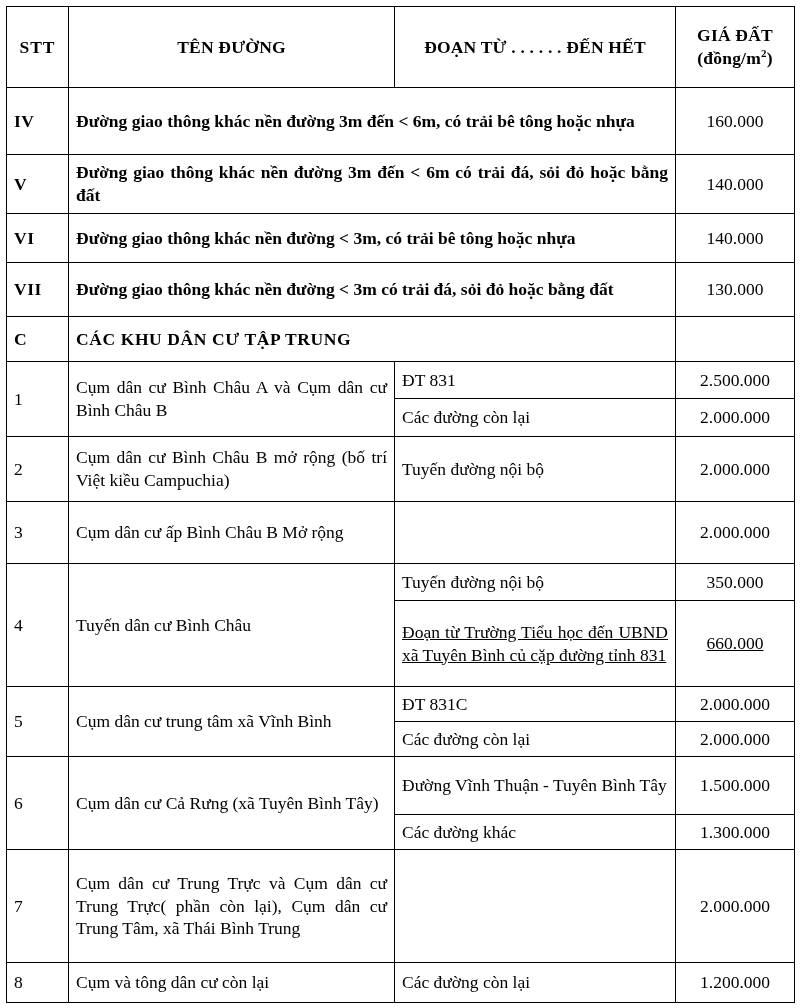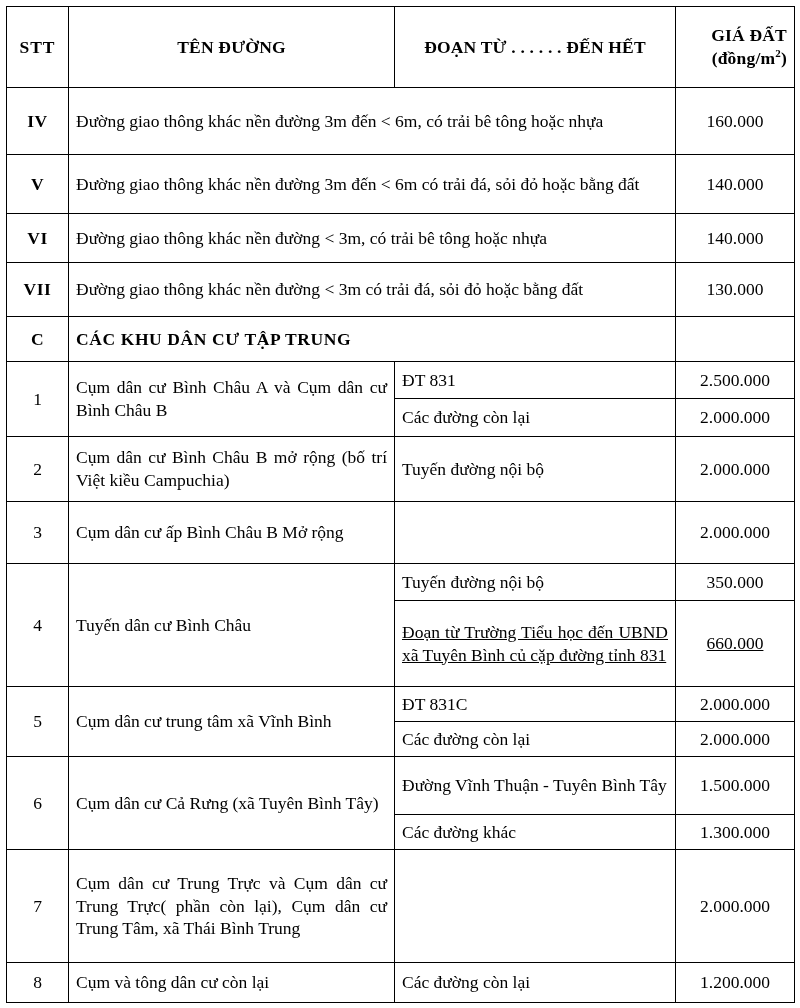--- a/index.html
+++ b/index.html
@@ -47,45 +47,44 @@
   
   thead th {
     text-align: center;
     font-weight: bold;
     font-size: 17px;
     letter-spacing: 0.2px;
     height: 72px;
     vertical-align: middle;
   }
   th.h-stt { letter-spacing: 1px; }
-  th.h-price { font-size: 16.5px; line-height: 1.25; text-align: right; }
+  th.h-price { font-size: 16.5px; line-height: 1.25; }
   sup.sq { font-size: 11px; vertical-align: super; }
 
   
   td.stt {
-    text-align: center;
     font-weight: normal;
     font-size: 17.5px;
   }
   td.stt.roman {
     font-weight: bold;
     letter-spacing: 0.5px;
   }
   td.price {
     text-align: center;
     font-size: 17.5px;
     white-space: nowrap;
   }
   td.name {
     text-align: justify;
     text-align-last: left;
     hyphens: none;
   }
   td.name.bold {
-    font-weight: normal;
+    font-weight: bold;
     text-align: justify;
   }
   td.name.caps {
     font-weight: bold;
     letter-spacing: 0.6px;
     margin-left: 24px;
   }
   td.seg {
     text-align: justify;
     text-align-last: left;

